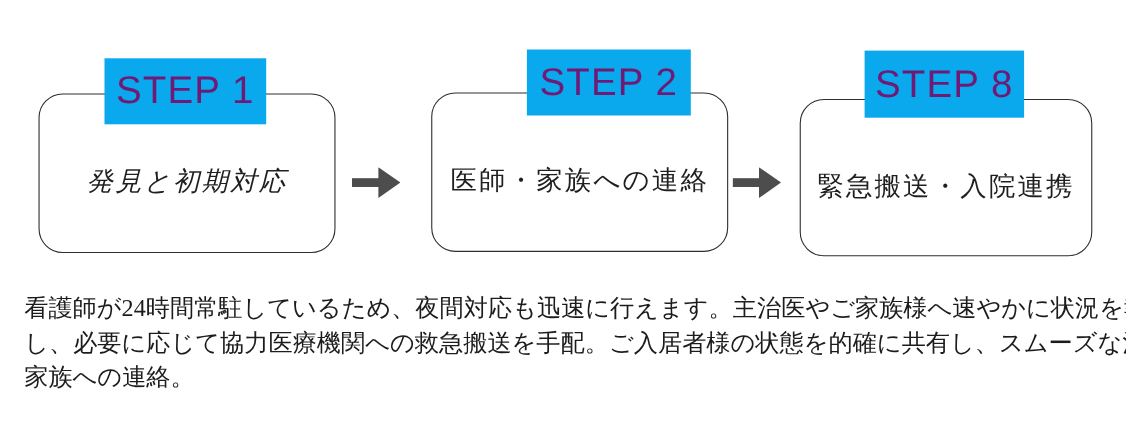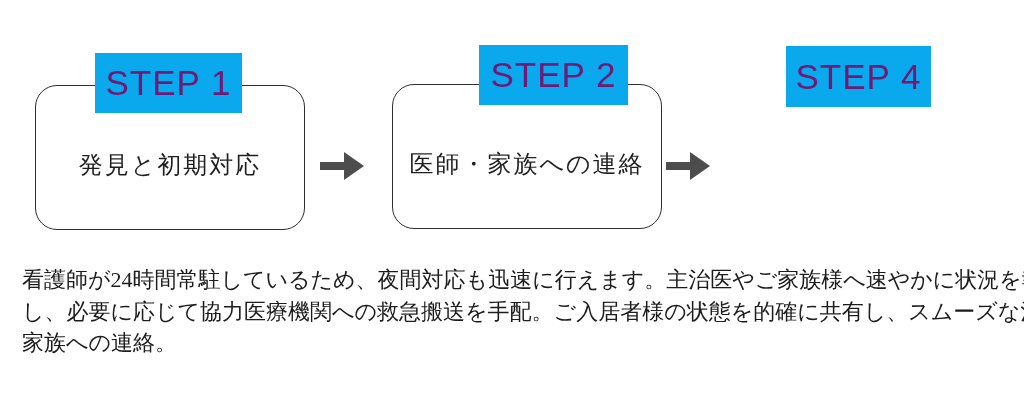--- a/index.html
+++ b/index.html
@@ -21,21 +21,21 @@
   }
   .step-card {
     position: absolute;
     border: 1.5px solid var(--line);
     border-radius: 22px;
     background: #ffffff;
     display: flex;
     align-items: center;
     justify-content: center;
   }
-  .card-1 { left: 35px;  top: 85px; width: 270px; height: 145px; }
+  .card-1 { left: 35px;  top: 85px; width: 270px; height: 145px; font-style: italic; }
   .card-2 { left: 380px; top: 84px; width: 270px; height: 145px; margin-left: 12px; }
   .card-3 { left: 727px; top: 90px; width: 266px; height: 143px; }
   .step-title {
     font-size: 24px;
     letter-spacing: 2px;
     color: #1f1f1f;
     white-space: nowrap;
     padding-top: 14px; 
   }
   .step-badge {
@@ -96,21 +96,24 @@
   </div>
   <div class="step-badge badge-2">STEP 2</div>
 
   <div class="arrow arrow-2">
     <svg viewBox="0 0 44 28" xmlns="http://www.w3.org/2000/svg" aria-hidden="true">
       <rect x="0" y="10" width="25" height="8" fill="currentColor"></rect>
       <polygon points="24,0 44,14 24,28" fill="currentColor"></polygon>
     </svg>
   </div>
 
-  <div class="step-badge badge-3">STEP 4</div>
+  <div class="step-card card-3">
+    <span class="step-title">緊急搬送・入院連携</span>
+  </div>
+  <div class="step-badge badge-3">STEP 8</div>
 
   <div class="description">
     <div class="line">看護師が24時間常駐しているため、夜間対応も迅速に行えます。主治医やご家族様へ速やかに状況を報告</div>
     <div class="line">し、必要に応じて協力医療機関への救急搬送を手配。ご入居者様の状態を的確に共有し、スムーズな治療へ</div>
     <div class="line">家族への連絡。</div>
   </div>
 
 </div>
 
 </body></html>

